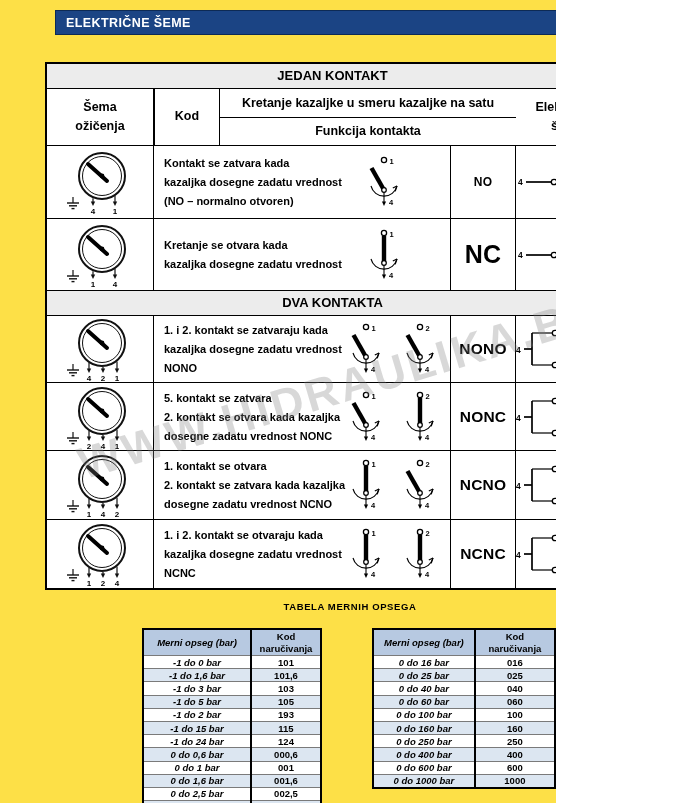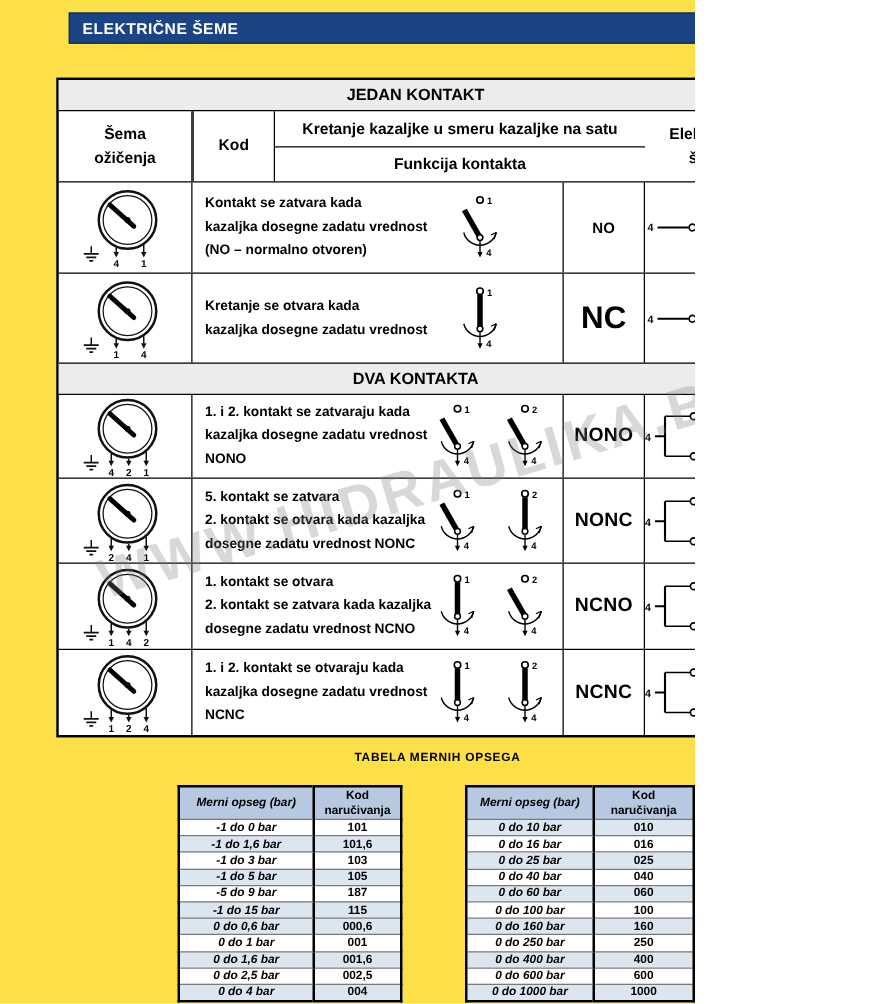--- a/index.html
+++ b/index.html
@@ -580,26 +580,30 @@
         </tr>
         <tr>
           <td>-1 do 3 bar</td>
           <td>103</td>
         </tr>
         <tr class="alt">
           <td>-1 do 5 bar</td>
           <td>105</td>
         </tr>
         <tr>
-          <td>-5 do 9 bar</td>
-          <td>187</td>
+          <td>-1 do 2 bar</td>
+          <td>193</td>
         </tr>
         <tr class="alt">
           <td>-1 do 15 bar</td>
           <td>115</td>
+        </tr>
+        <tr>
+          <td>-1 do 24 bar</td>
+          <td>124</td>
         </tr>
         <tr class="alt">
           <td>0 do 0,6 bar</td>
           <td>000,6</td>
         </tr>
         <tr>
           <td>0 do 1 bar</td>
           <td>001</td>
         </tr>
         <tr class="alt">
@@ -618,24 +622,20 @@
   </table>
 
   <table class="rtable rt1">
     <thead>
         <tr>
       <th>Merni opseg (bar)</th>
       <th>Kod naručivanja</th>
     </tr>
       </thead>
     <tbody>
-        <tr class="alt">
-          <td>0 do 10 bar</td>
-          <td>010</td>
-        </tr>
         <tr>
           <td>0 do 16 bar</td>
           <td>016</td>
         </tr>
         <tr class="alt">
           <td>0 do 25 bar</td>
           <td>025</td>
         </tr>
         <tr>
           <td>0 do 40 bar</td>

